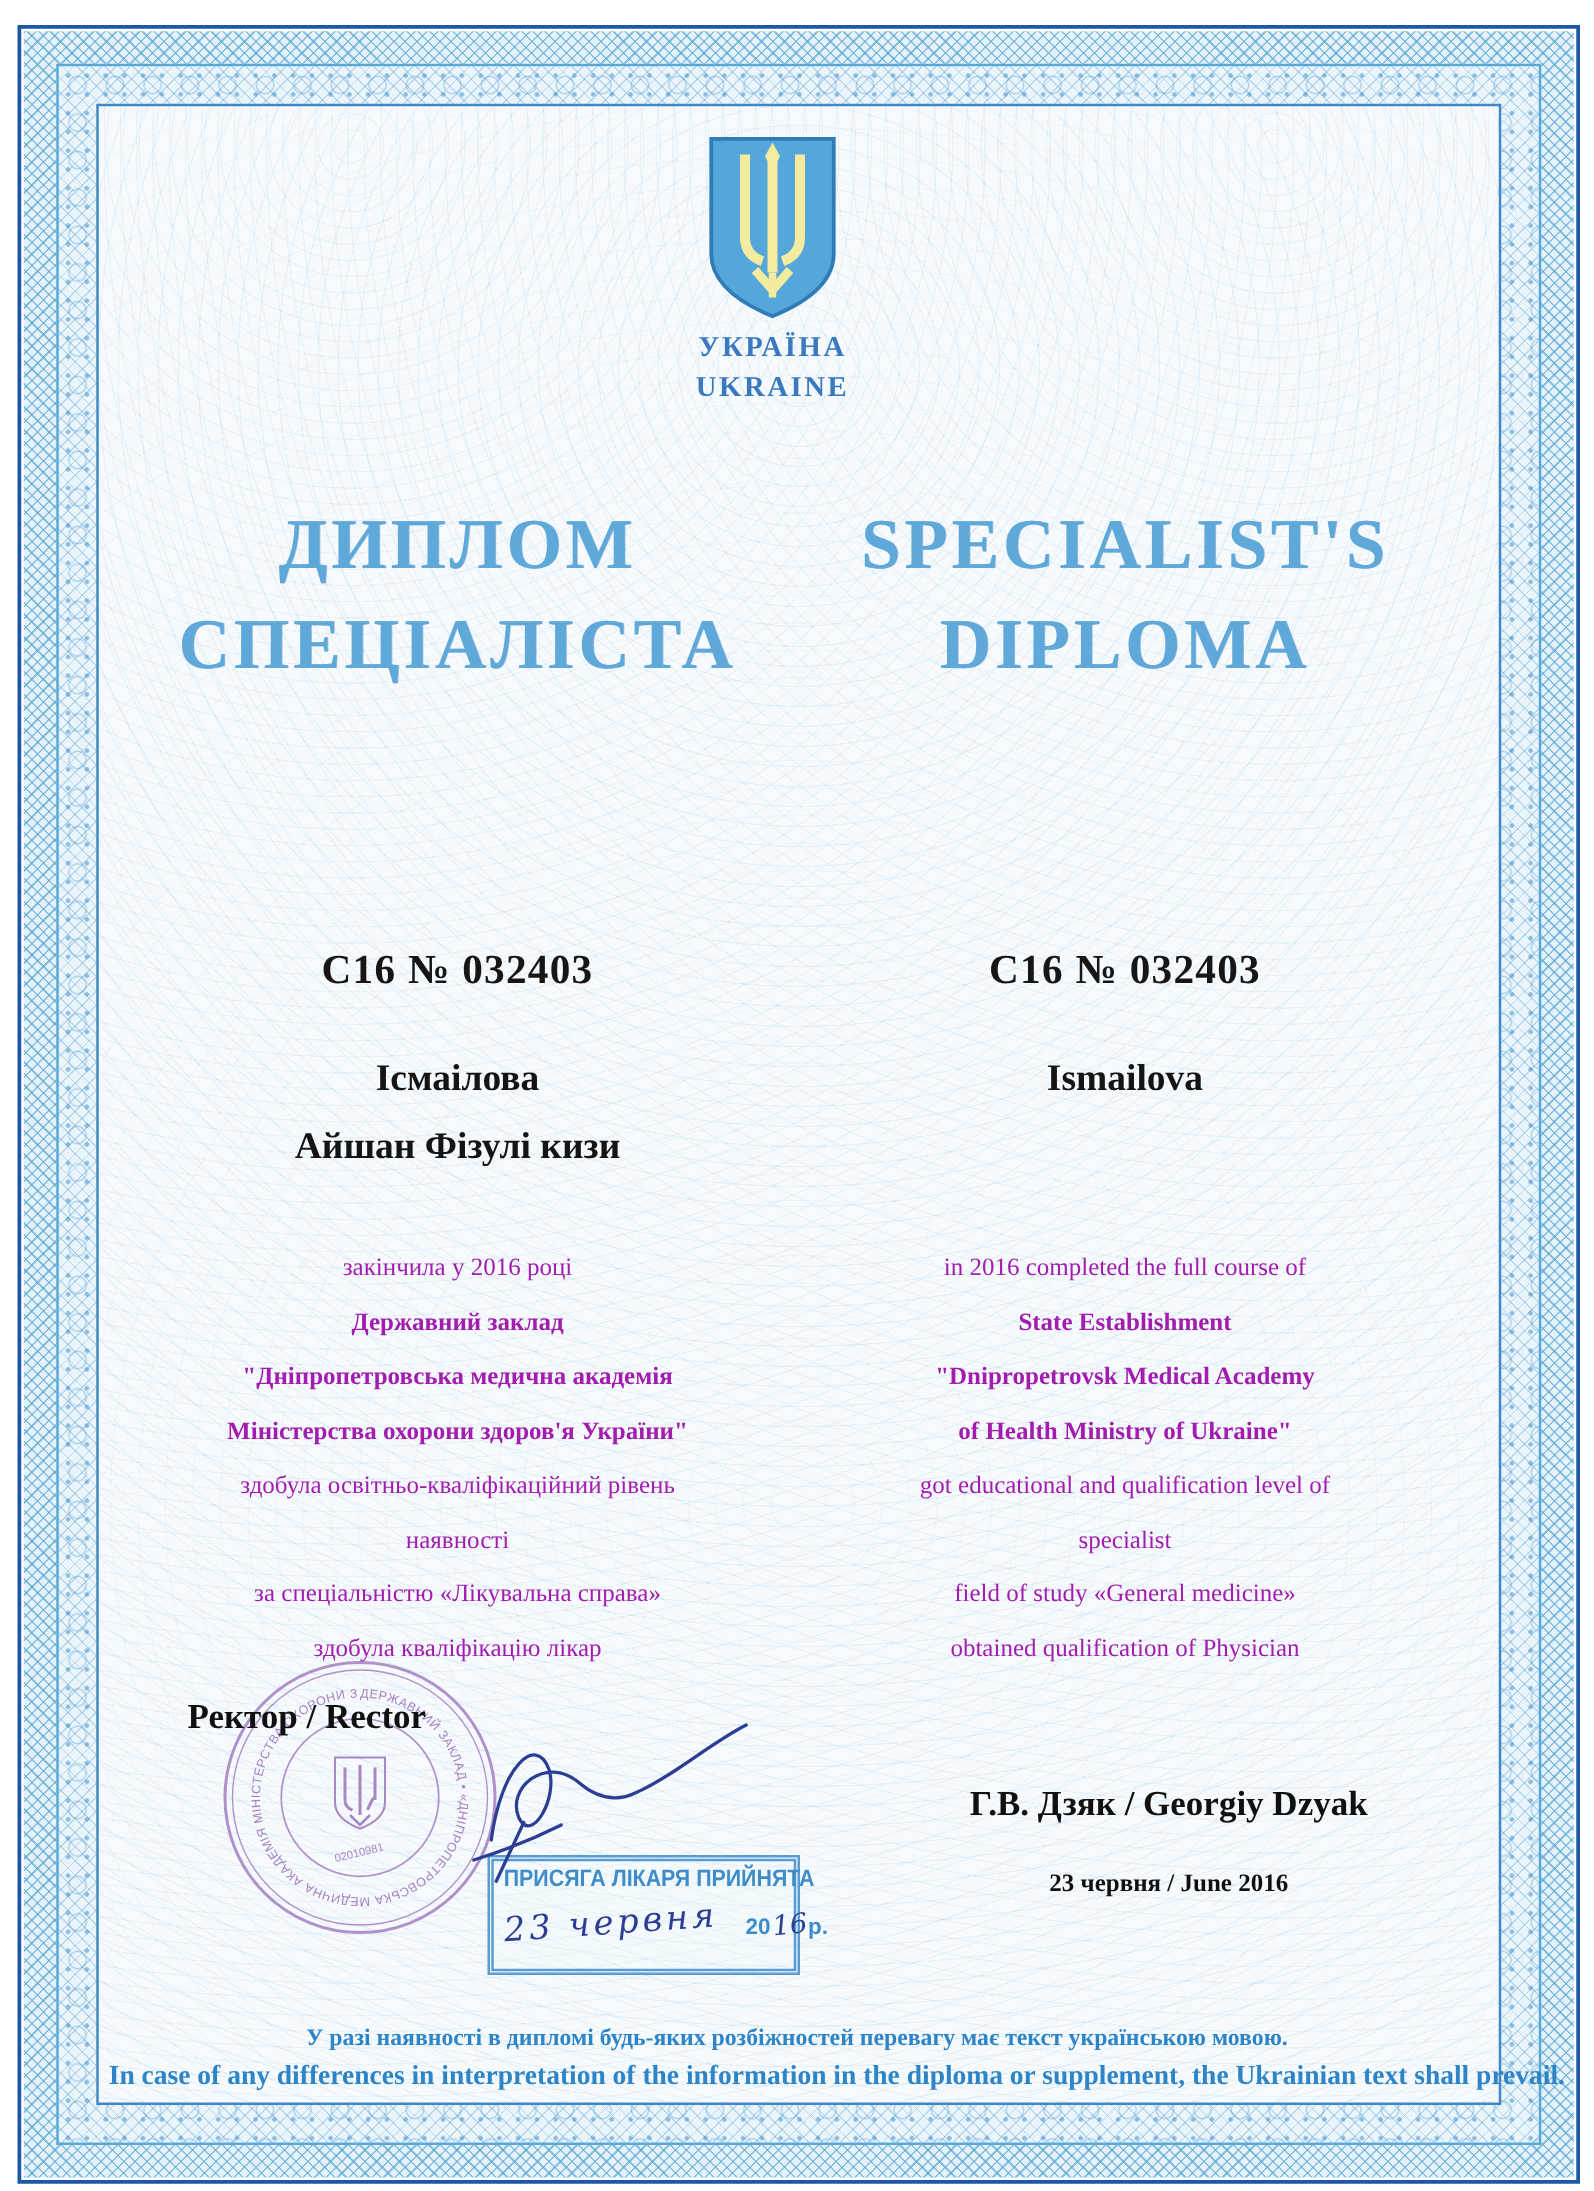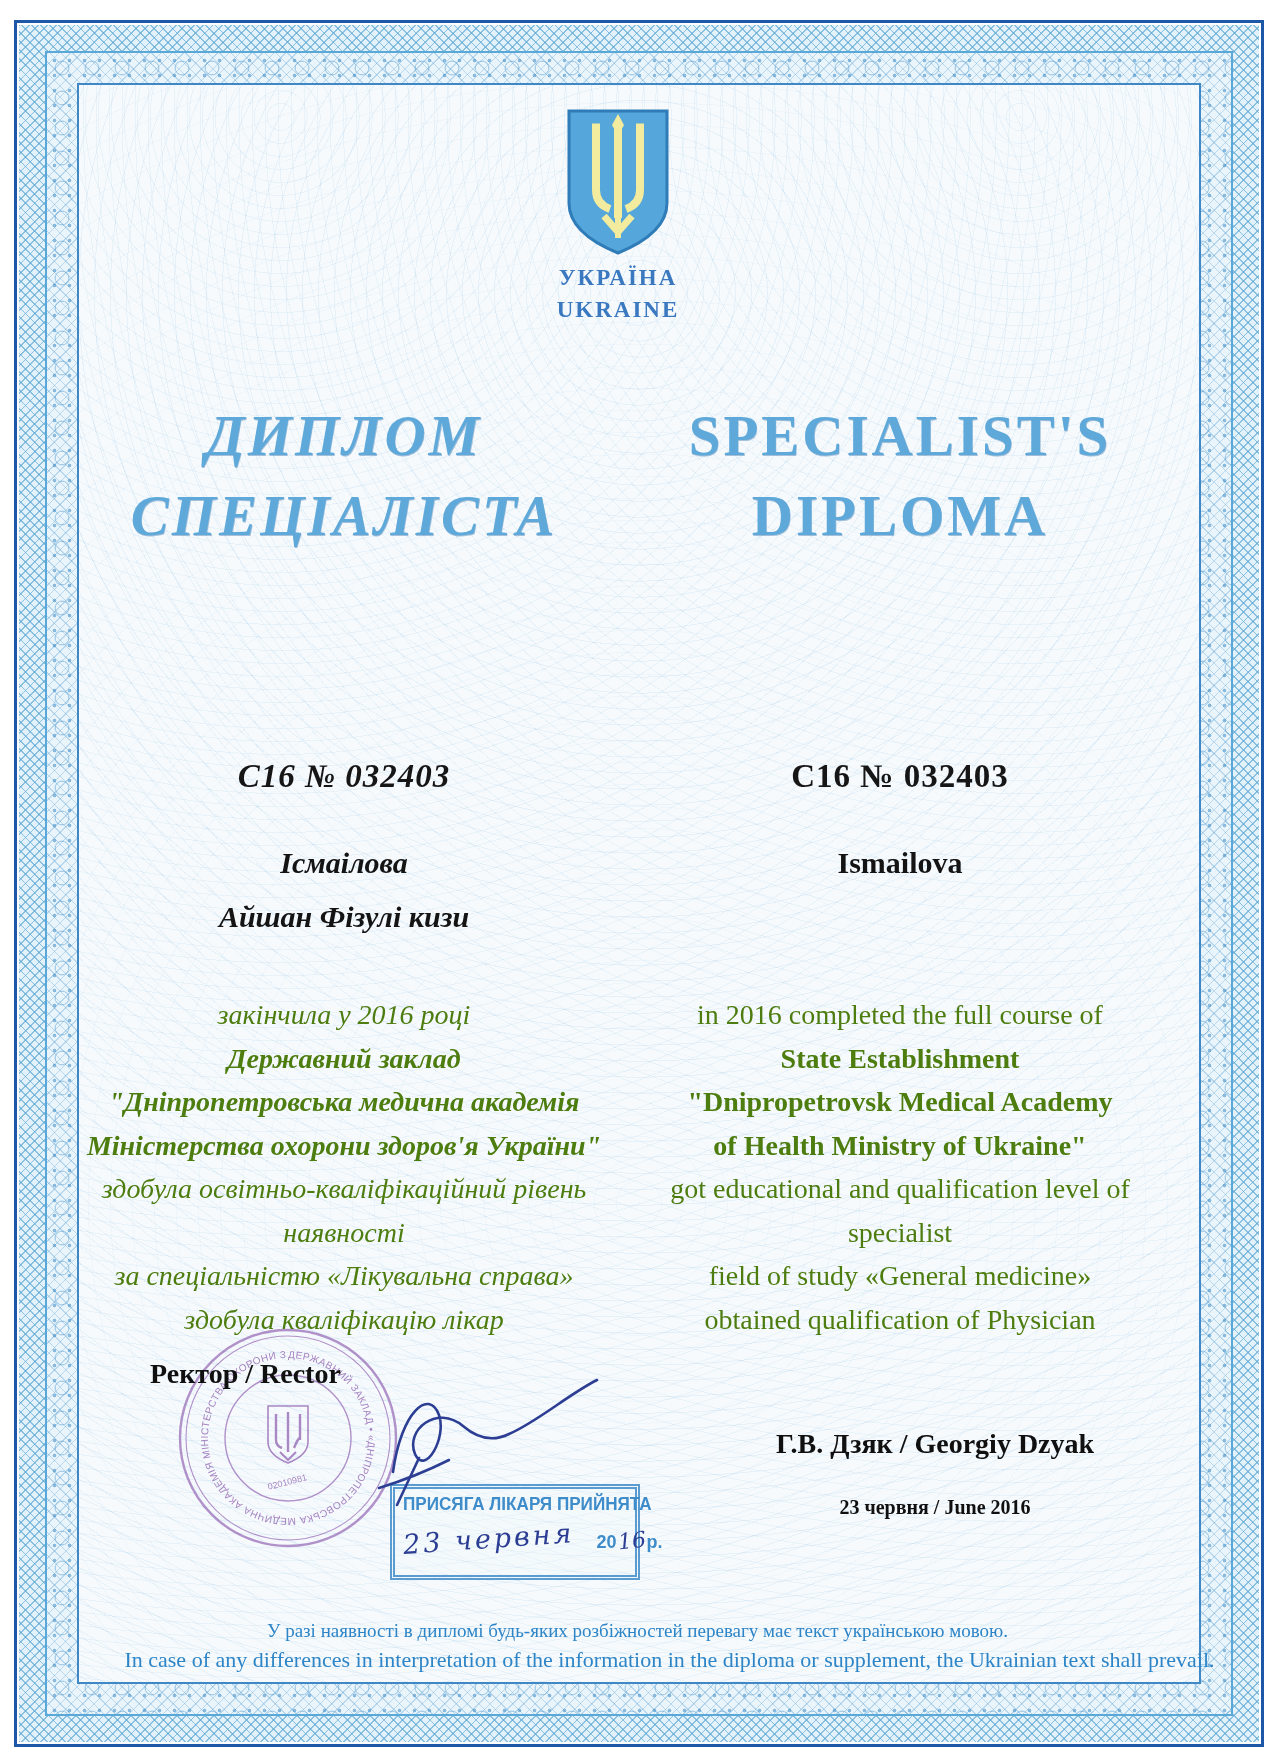--- a/index.html
+++ b/index.html
@@ -25,35 +25,35 @@
      background-size:15px 15px, 30px 30px, auto, auto;}
   .b-inner{top:83px;left:77px;right:74px;bottom:69px;border:2px solid #3f87c5;
      background-color:#f6fafd;
      background-image:
        repeating-radial-gradient(circle at 18% 2%,  rgba(125,180,220,.11) 0 1px, transparent 1px 13px),
        repeating-radial-gradient(circle at 84% 2%,  rgba(125,180,220,.11) 0 1px, transparent 1px 13px),
        repeating-radial-gradient(circle at 50% 13%, rgba(125,180,220,.13) 0 1px, transparent 1px 16px),
        repeating-radial-gradient(circle at 50% 70%, rgba(135,190,225,.07) 0 1px, transparent 1px 22px);}
 
   
-  .col-left{left:54px;width:580px;font-style:italic;}
+  .col-left{left:76px;width:580px;}
   .col-right{left:630px;width:540px;}
 
   
   .country{font-size:23px;font-weight:bold;color:#3a78c0;letter-spacing:2px;line-height:32px;}
   .title{font-size:57px;font-weight:bold;color:#5fa9da;letter-spacing:3px;line-height:80px;
          text-shadow:0.6px 0.6px 0 rgba(70,125,175,.45);}
   .serial{font-size:33px;font-weight:bold;color:#161616;letter-spacing:1px;}
   .name{font-size:30px;font-weight:bold;color:#141414;}
-  .body-line{font-size:28px;color:#4d7c0f;line-height:43.5px;white-space:nowrap;}
+  .body-line{font-size:20px;color:#a21caf;line-height:43.5px;white-space:nowrap;}
   .body-line.b{font-weight:bold;}
   .rector{font-size:28px;font-weight:bold;color:#101010;z-index:5;}
   .sign-name{font-size:28px;font-weight:bold;color:#101010;}
   .sign-date{font-size:20px;font-weight:bold;color:#101010;}
-  .footer-line{width:100%;font-weight:normal;}
+  .footer-line{width:100%;font-weight:bold;}
   .footer-uk{font-size:19px;color:#2d85c7;}
   .footer-en{font-size:22px;color:#2d85c7;margin-left:32px;}
 
   
   .round-stamp{left:172px;top:1322px;width:232px;height:232px;z-index:3;opacity:.88;}
 
   
   .signature{left:345px;top:1360px;width:280px;height:150px;z-index:6;}
 
   

